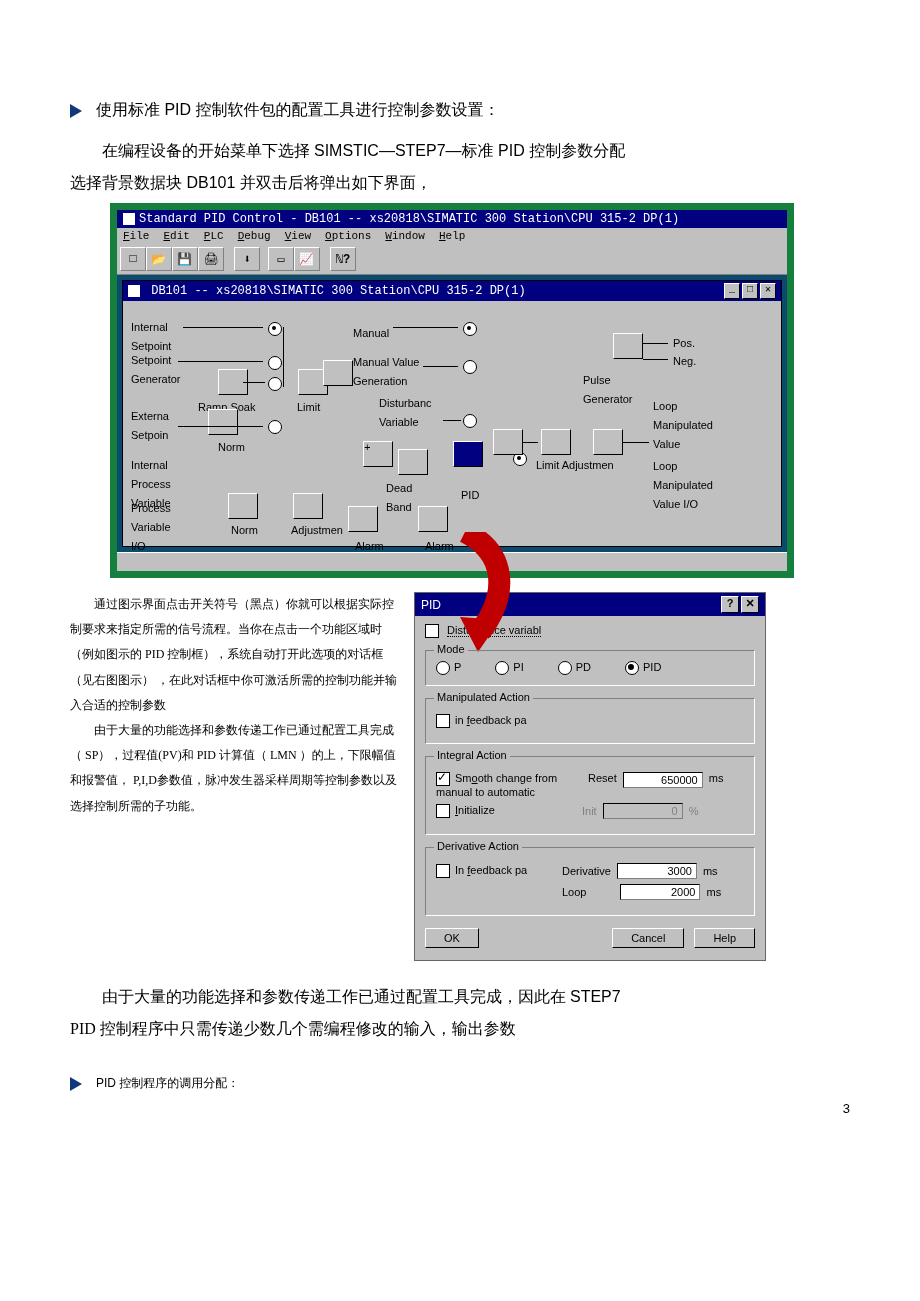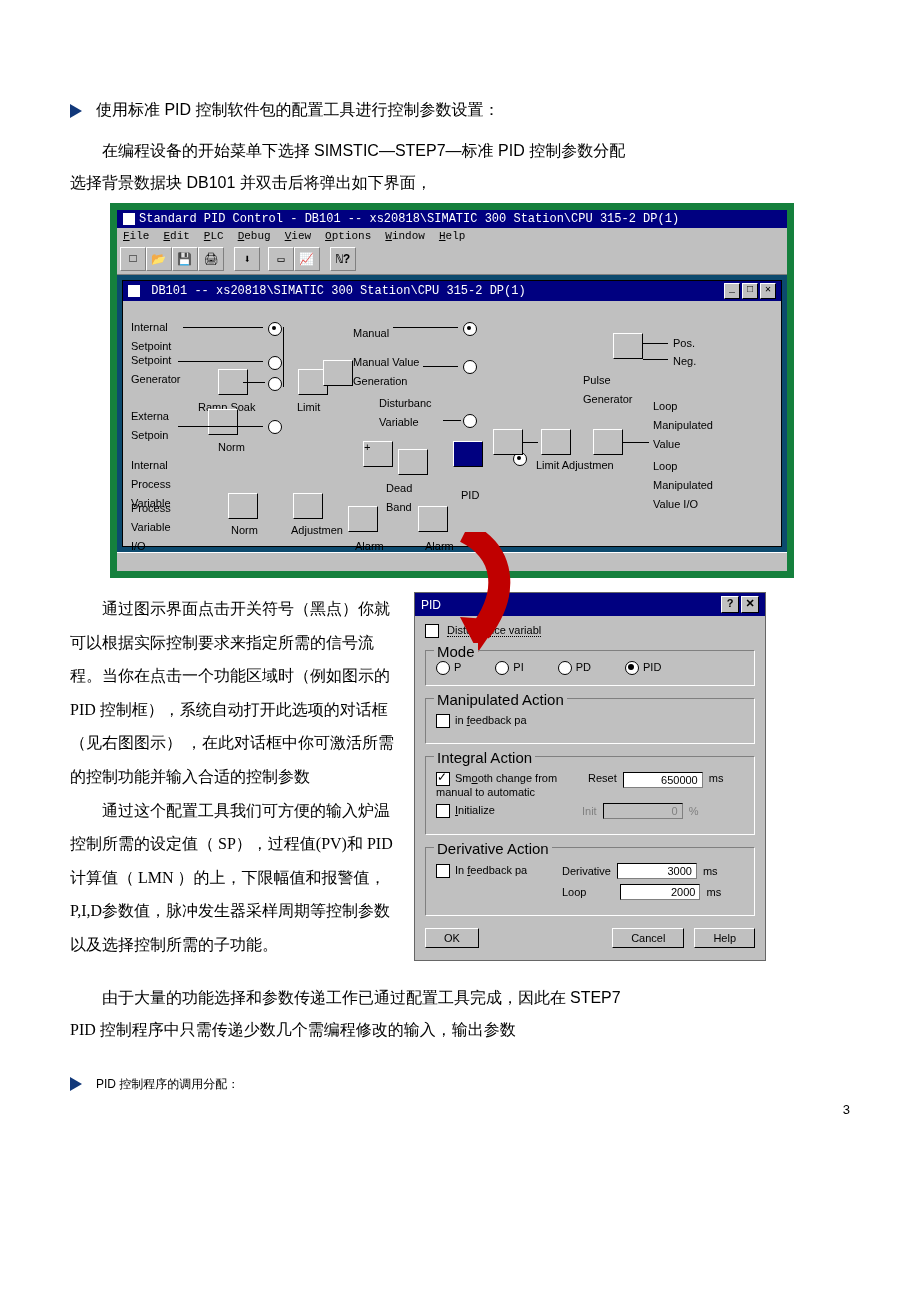--- a/index.html
+++ b/index.html
@@ -169,21 +169,21 @@
 
   .two-col {
     display: flex;
     gap: 14px;
     align-items: flex-start;
     margin-top: 10px;
   }
   .two-col .leftcol {
     flex: 0 0 330px;
     font-family: "SimSun", serif;
-    font-size: 16px;
+    font-size: 12px;
     line-height: 2.1;
   }
   .two-col .leftcol p {
     margin: 0;
     text-indent: 2em;
   }
   .pid-dialog {
     flex: 0 0 350px;
     border: 1px solid #666;
     background: #c0c0c0;
@@ -256,21 +256,21 @@
     border-bottom-color: #fff;
     position: relative;
     padding: 10px 10px;
     margin-top: 12px;
   }
   .group-title {
     position: absolute;
     top: -8px; left: 8px;
     background: #c0c0c0;
     padding: 0 3px;
-    font-size: 15px;
+    font-size: 11px;
   }
   .mode-row {
     display: flex;
     gap: 34px;
     align-items: center;
   }
   .field-row {
     display: flex;
     align-items: center;
     gap: 6px;
@@ -462,21 +462,21 @@
   <div style="position:relative;height:0">
     <svg width="110" height="120" class="arrow-red" style="left:360px;top:-60px" viewBox="0 0 110 120">
       <path d="M35,0 C75,20 80,60 50,100" stroke="#c00000" stroke-width="22" fill="none"></path>
       <polygon points="30,85 70,88 48,120" fill="#c00000"></polygon>
     </svg>
   </div>
 
   <div class="two-col">
     <div class="leftcol">
       <p>通过图示界面点击开关符号（黑点）你就可以根据实际控制要求来指定所需的信号流程。当你在点击一个功能区域时（例如图示的 PID 控制框），系统自动打开此选项的对话框（见右图图示） ，在此对话框中你可激活所需的控制功能并输入合适的控制参数</p>
-      <p>通过这个配置工具我们可方便的输入炉温控制所需的设定值（ SP），过程值(PV)和 PID 计算值（ LMN ）的上，下限幅值和报警值， P,I,D参数值，脉冲发生器采样周期等控制参数以及选择控制所需的子功能。</p>
+      <p>由于大量的功能选择和参数传递工作已通过配置工具完成（ SP），过程值(PV)和 PID 计算值（ LMN ）的上，下限幅值和报警值， P,I,D参数值，脉冲发生器采样周期等控制参数以及选择控制所需的子功能。</p>
     </div>
 
     <div class="pid-dialog">
       <div class="pid-title">
         <span>PID</span>
         <span class="closebtns">
           <span class="sqbtn">?</span>
           <span class="sqbtn">✕</span>
         </span>
       </div>

